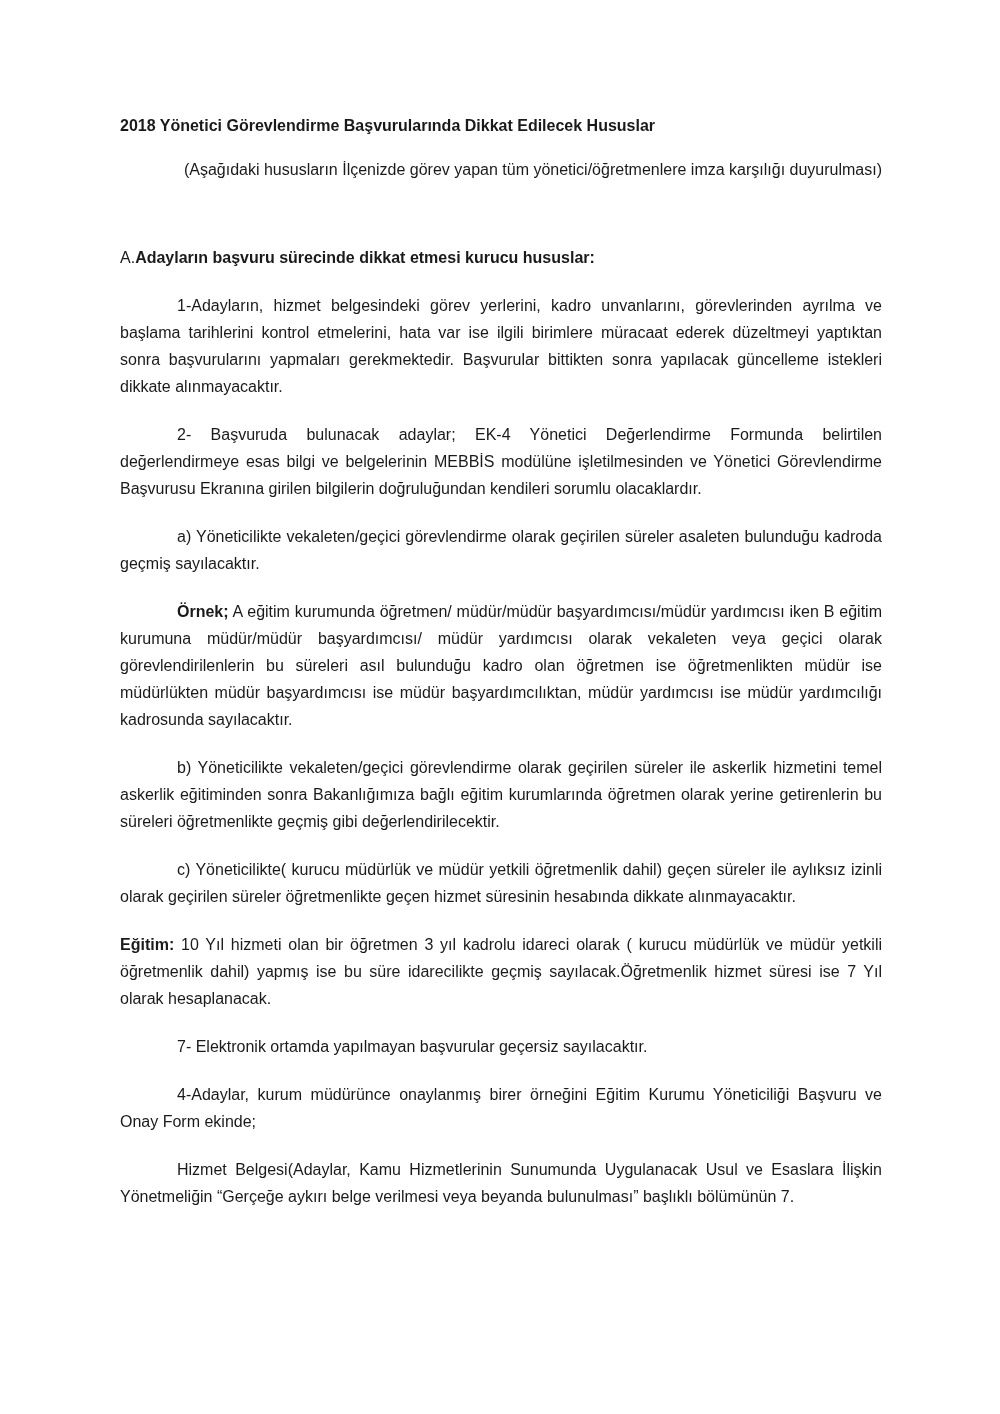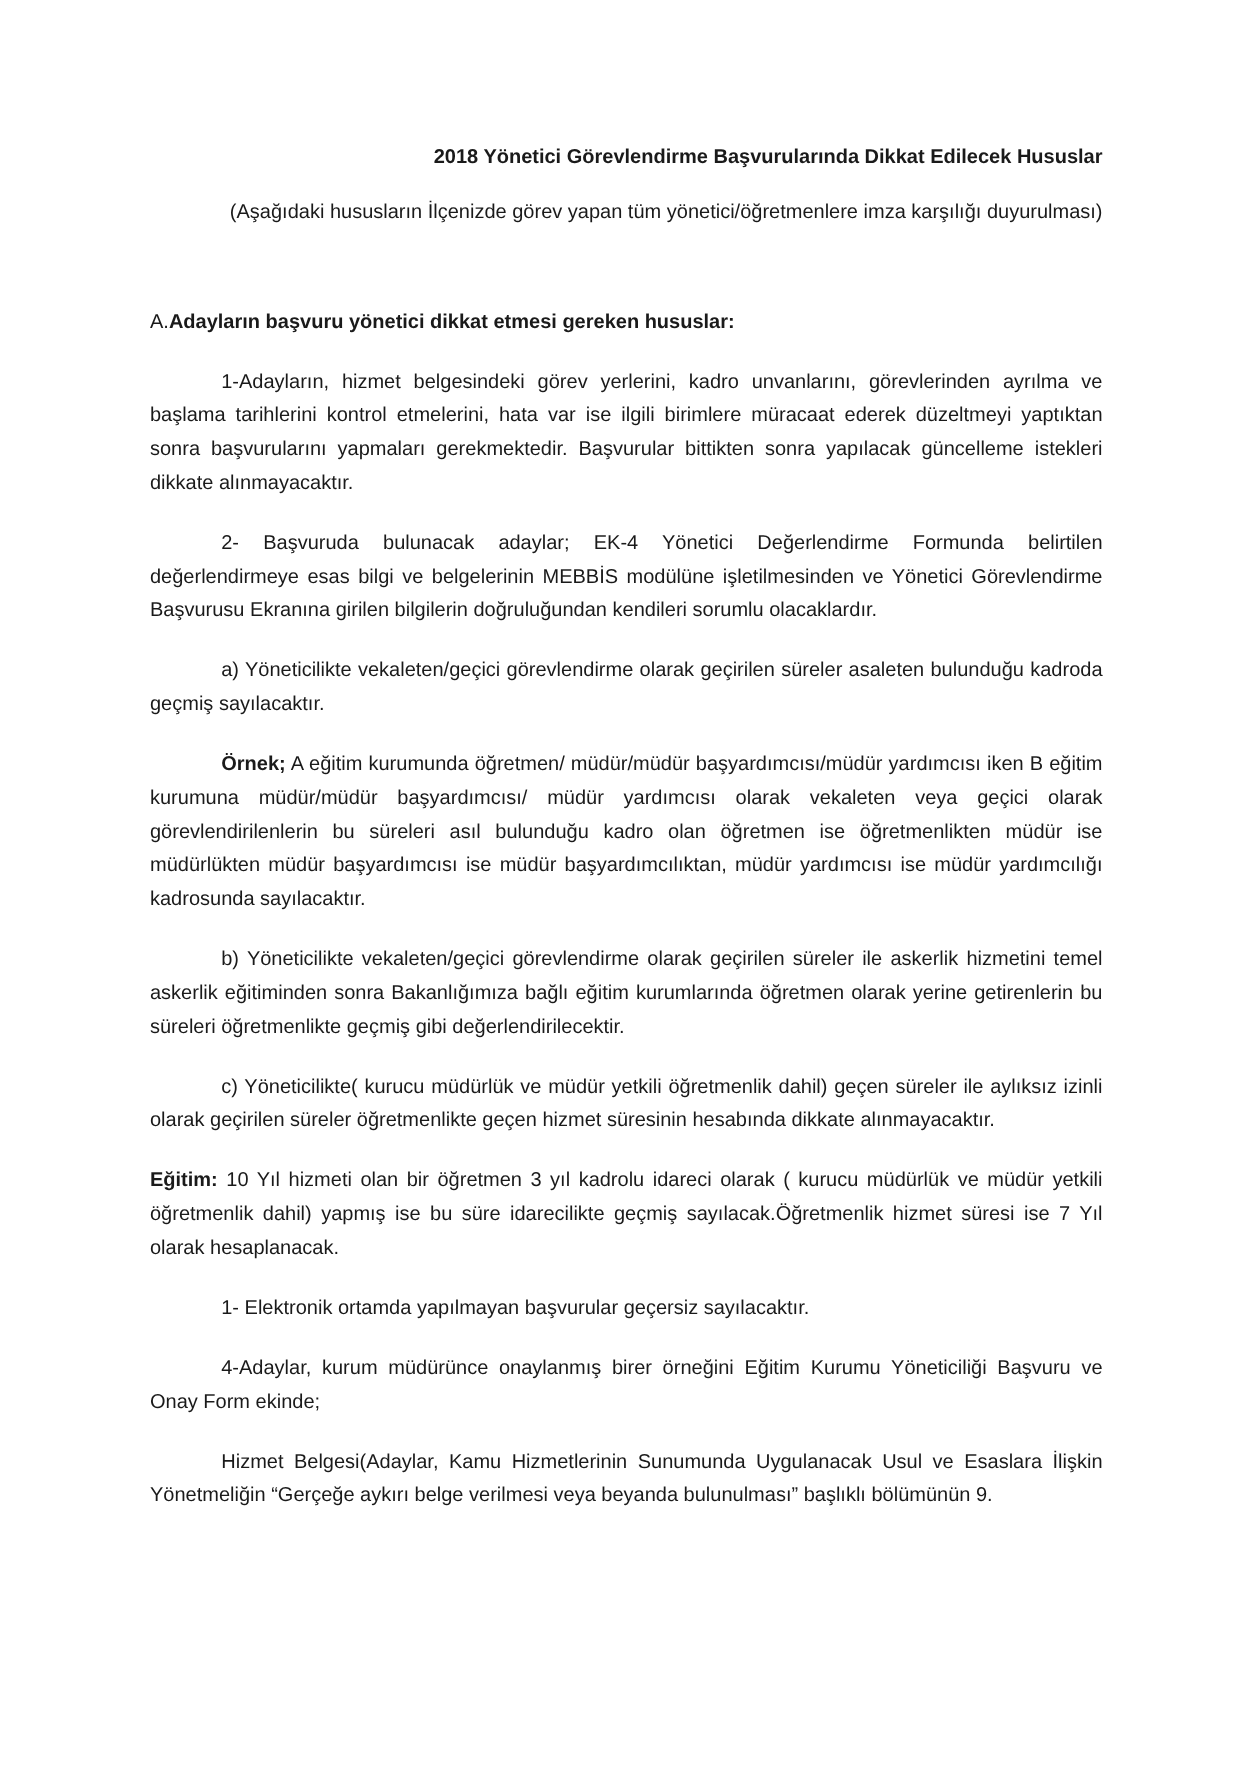--- a/index.html
+++ b/index.html
@@ -12,21 +12,21 @@
     min-height: 1414px;
     box-sizing: border-box;
     background: #ffffff;
     padding: 112px 118px 60px 120px;
     font-family: "Liberation Sans", sans-serif;
     font-size: 16px;
     line-height: 27px;
     color: #1a1a1a;
   }
   .doc-title {
-    text-align: right;
+    text-align: left;
     font-weight: 700;
     margin: 0 0 17px 0;
   }
   .doc-subtitle {
     text-align: right;
     margin: 0 0 61px 0;
   }
   .heading {
     font-weight: 700;
     text-align: left;
@@ -50,37 +50,37 @@
 </style>
 </head>
 <body>
 
 <div class="page">
 
   <p class="doc-title">2018 Yönetici Görevlendirme Başvurularında Dikkat Edilecek Hususlar</p>
 
   <p class="doc-subtitle">(Aşağıdaki hususların İlçenizde görev yapan tüm yönetici/öğretmenlere imza karşılığı duyurulması)</p>
 
-  <p class="heading"><span class="prefix">A.</span><span>Adayların başvuru yönetici dikkat etmesi gereken hususlar:</span></p>
+  <p class="heading"><span class="prefix">A.</span><span>Adayların başvuru sürecinde dikkat etmesi kurucu hususlar:</span></p>
 
   <p class="para indent">1-Adayların, hizmet belgesindeki görev yerlerini, kadro unvanlarını, görevlerinden ayrılma ve başlama tarihlerini kontrol etmelerini, hata var ise ilgili birimlere müracaat ederek düzeltmeyi yaptıktan sonra başvurularını yapmaları gerekmektedir. Başvurular bittikten sonra yapılacak güncelleme istekleri dikkate alınmayacaktır.</p>
 
   <p class="para indent">2- Başvuruda bulunacak adaylar; EK-4 Yönetici Değerlendirme Formunda belirtilen değerlendirmeye esas bilgi ve belgelerinin MEBBİS modülüne işletilmesinden ve Yönetici Görevlendirme Başvurusu Ekranına girilen bilgilerin doğruluğundan kendileri sorumlu olacaklardır.</p>
 
 
   <p class="para indent">a) Yöneticilikte vekaleten/geçici görevlendirme olarak geçirilen süreler asaleten bulunduğu kadroda geçmiş sayılacaktır.</p>
 
   <p class="para indent"><span class="lead-bold">Örnek;</span> <span>A eğitim kurumunda öğretmen/ müdür/müdür başyardımcısı/müdür yardımcısı iken B eğitim kurumuna müdür/müdür başyardımcısı/ müdür yardımcısı olarak vekaleten veya geçici olarak görevlendirilenlerin bu süreleri  asıl bulunduğu kadro olan öğretmen ise öğretmenlikten müdür ise müdürlükten müdür başyardımcısı ise müdür başyardımcılıktan, müdür yardımcısı ise müdür yardımcılığı kadrosunda sayılacaktır.</span></p>
 
   <p class="para indent">b) Yöneticilikte vekaleten/geçici görevlendirme olarak geçirilen süreler ile askerlik hizmetini temel askerlik eğitiminden sonra Bakanlığımıza bağlı eğitim kurumlarında öğretmen olarak yerine getirenlerin bu süreleri öğretmenlikte geçmiş gibi değerlendirilecektir.</p>
 
   <p class="para indent gap-before">c) Yöneticilikte( kurucu müdürlük ve müdür yetkili öğretmenlik dahil) geçen süreler ile aylıksız izinli olarak geçirilen süreler öğretmenlikte geçen hizmet süresinin hesabında dikkate alınmayacaktır.</p>
 
   <p class="para"><span class="lead-bold">Eğitim:</span> <span>10 Yıl hizmeti olan bir öğretmen 3 yıl kadrolu idareci olarak ( kurucu müdürlük ve müdür yetkili öğretmenlik dahil) yapmış ise bu süre idarecilikte geçmiş sayılacak.Öğretmenlik hizmet süresi ise  7 Yıl olarak hesaplanacak.</span></p>
 
 
-  <p class="para indent">1- Elektronik ortamda yapılmayan başvurular geçersiz sayılacaktır.</p>
+  <p class="para indent">7- Elektronik ortamda yapılmayan başvurular geçersiz sayılacaktır.</p>
 
   <p class="para indent">4-Adaylar, kurum müdürünce onaylanmış birer örneğini Eğitim Kurumu Yöneticiliği Başvuru ve Onay Form ekinde;</p>
 
-  <p class="para indent">Hizmet Belgesi(Adaylar, Kamu Hizmetlerinin Sunumunda Uygulanacak Usul ve Esaslara İlişkin Yönetmeliğin “Gerçeğe aykırı belge verilmesi veya beyanda bulunulması” başlıklı bölümünün 9.</p>
+  <p class="para indent">Hizmet Belgesi(Adaylar, Kamu Hizmetlerinin Sunumunda Uygulanacak Usul ve Esaslara İlişkin Yönetmeliğin “Gerçeğe aykırı belge verilmesi veya beyanda bulunulması” başlıklı bölümünün 7.</p>
 
 </div>
 
 </body></html>

